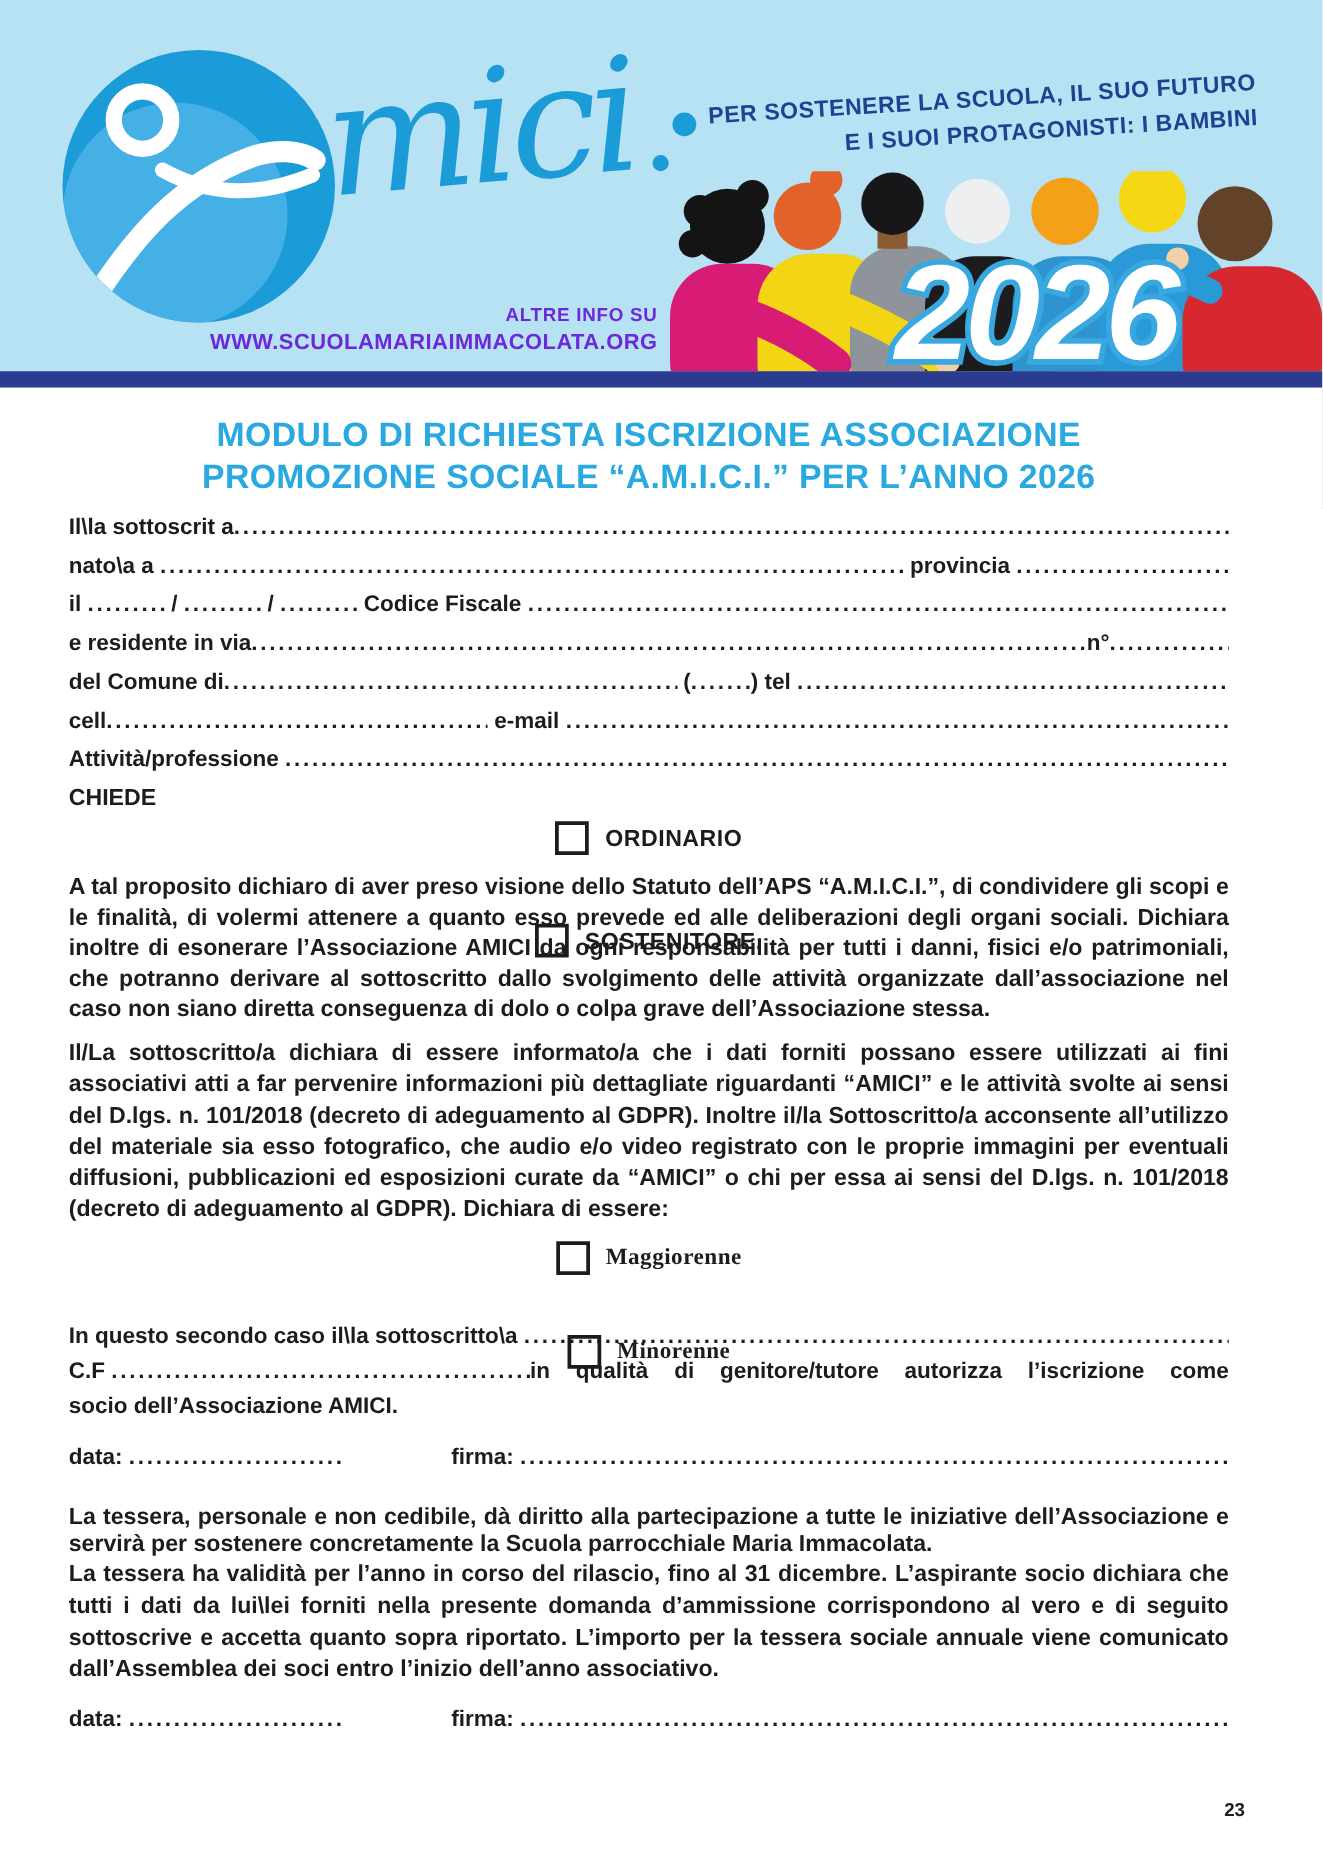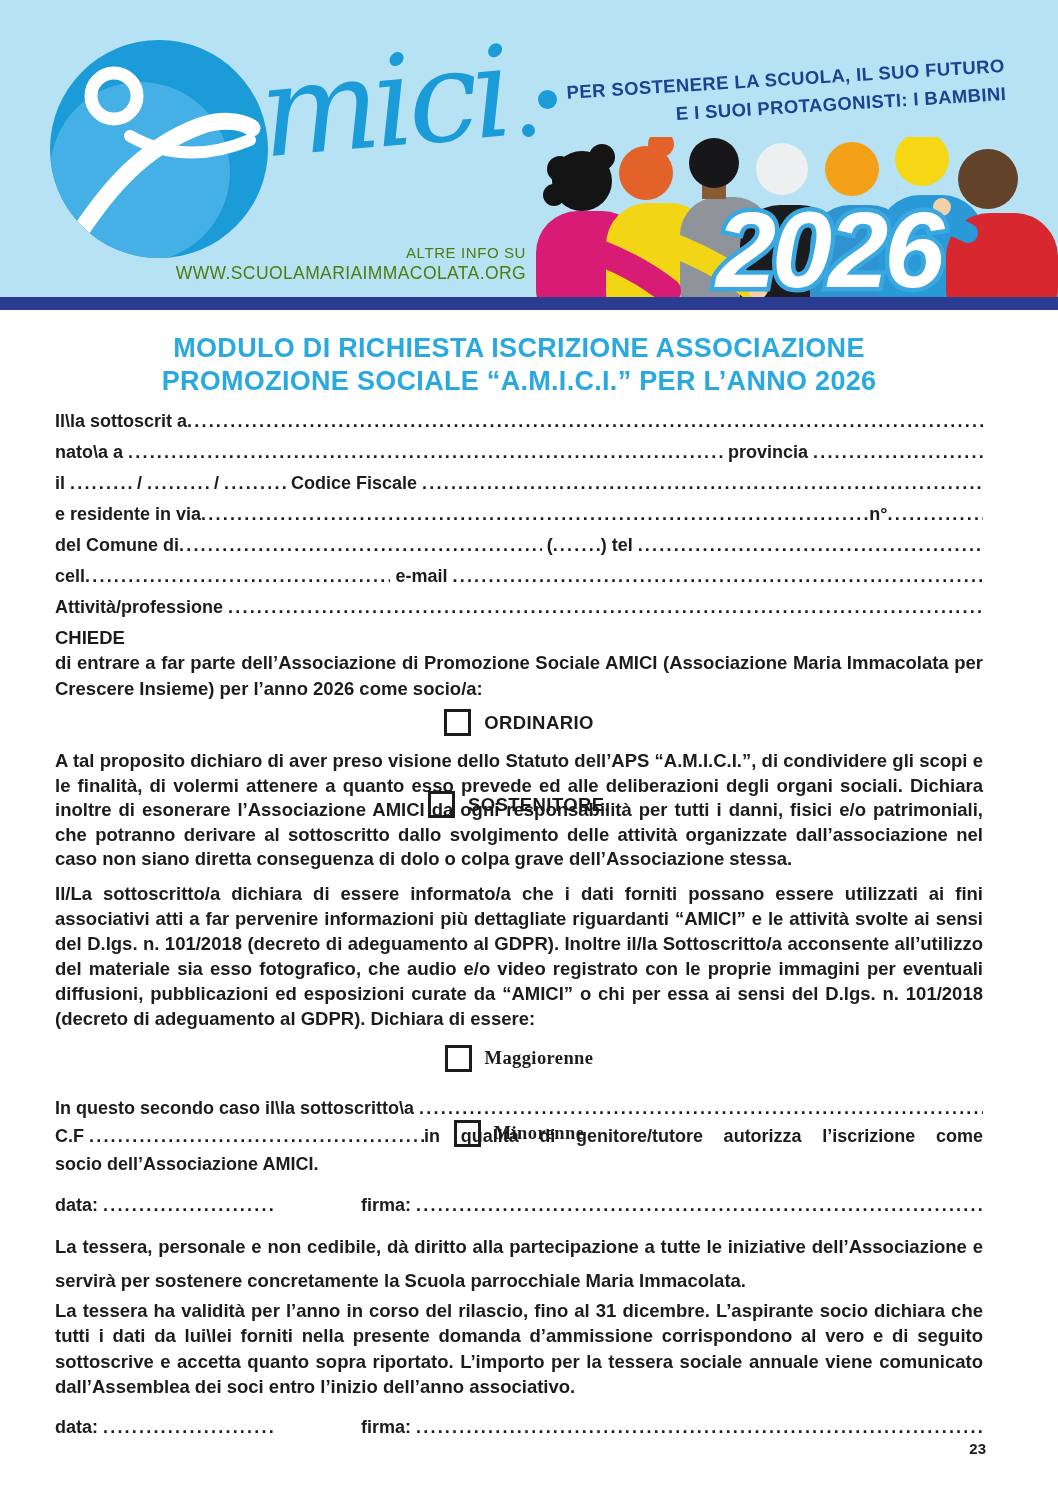--- a/index.html
+++ b/index.html
@@ -14,21 +14,21 @@
                background:#1b9cd8;overflow:hidden;}
   .logo-circle svg{position:absolute;inset:0;}
   .logo-script{position:absolute;left:260px;top:40px;font:italic 400 126px "DejaVu Serif",serif;
                color:#1b9cd8;transform:rotate(-5deg);letter-spacing:-6px;line-height:1;}
   .tagline{position:absolute;right:54px;top:52px;text-align:right;color:#1e4191;font-weight:700;
            font-size:18.5px;line-height:28px;letter-spacing:.4px;transform:rotate(-3.5deg);
            transform-origin:right top;white-space:nowrap;}
   .hdot{position:absolute;border-radius:50%;background:#1b9cd8;}
   .dot1{left:538px;top:90px;width:19px;height:19px;}
   .dot2{left:522px;top:124px;width:13px;height:13px;}
-  .info{position:absolute;left:0;top:243px;width:526px;text-align:right;color:#4d7c0f;font-weight:400;}
+  .info{position:absolute;left:0;top:243px;width:526px;text-align:right;color:#6d28d9;font-weight:700;}
   .info1{font-size:15px;letter-spacing:.6px;line-height:19px;}
   .info2{font-size:17.5px;letter-spacing:.4px;line-height:22px;}
   .people{position:absolute;left:530px;top:137px;width:528px;height:160px;}
 
   
   main{position:absolute;left:55px;top:332px;width:928px;}
   h1{margin:0 0 8px;font-size:27px;line-height:33px;font-weight:800;color:#29a9e0;
      text-align:center;letter-spacing:.3px;}
   .frow{display:flex;align-items:baseline;line-height:31px;font-size:18px;font-weight:600;}
   .lbl{white-space:pre;flex:0 0 auto;}
@@ -37,27 +37,27 @@
   .spacer{flex:0 0 auto;}
   .chiede{margin-top:2px;text-align:left;font-weight:800;font-size:18.5px;line-height:25px;}
   .para{margin:0;font-size:18.5px;line-height:24.5px;font-weight:600;text-align:justify;}
   .intro{line-height:26px;}
   .checks{display:flex;gap:55px;margin-top:7px;height:29px;align-items:center;flex-direction:column;}
   .check-item{display:flex;align-items:center;font-size:18.5px;font-weight:600;letter-spacing:.4px;}
   .box{width:21px;height:21px;border:3px solid #1c1c1e;margin-right:13px;flex:none;background:#fff;}
   .statuto{margin-top:11px;}
   .privacy{margin-top:9px;line-height:25px;}
   .checks.age{margin-top:14px;gap:48px;font-family:Liberation Serif, serif;}
-  .minor{margin-top:20px;}
+  .minor{margin-top:32px;}
   .minor .frow{line-height:28px;}
   .sig{display:flex;align-items:baseline;font-size:18px;font-weight:600;margin-top:12px;line-height:30px;justify-content:space-between;}
-  .tess1{margin-top:10px;line-height:34px;}
+  .tess1{margin-top:22px;line-height:22px;}
   .tess2{line-height:25.5px;}
   .sig.last{margin-top:12px;}
-  .pagenum{position:absolute;right:72px;bottom:40px;font-size:15px;font-weight:700;}
+  .pagenum{position:absolute;right:62px;bottom:40px;font-size:15px;font-weight:700;}
 </style>
 </head>
 <body>
 
 <div class="sheet">
 
   <header>
     <div class="hbg"></div>
 
     <div class="logo-circle">
@@ -161,21 +161,20 @@
           <span class="lbl"> e-mail </span>
           <span class="dots" style="flex: 3.3 1 0px;">........................................................................................................................................................................................................................................................................................................................................................................................................................................................................................................................................................................................................................</span>
         </div>
         <div class="frow">
           <span class="lbl">Attività/professione </span>
           <span class="dots" style="flex: 1 1 0px;">........................................................................................................................................................................................................................................................................................................................................................................................................................................................................................................................................................................................................................</span>
         </div>
       </section>
 
     <div class="chiede">CHIEDE</div>
-    <p class="para intro">di entrare a far parte dell’Associazione di Promozione Sociale AMICI (Associazione Maria Immacolata per Crescere Insieme) per l’anno 2026 come socio/a:</p>
 
     <div class="checks">
         <label class="check-item">
           <span class="box"></span>
           <span class="check-label">ORDINARIO</span>
         </label>
         <label class="check-item">
           <span class="box"></span>
           <span class="check-label">SOSTENITORE.</span>
         </label>

